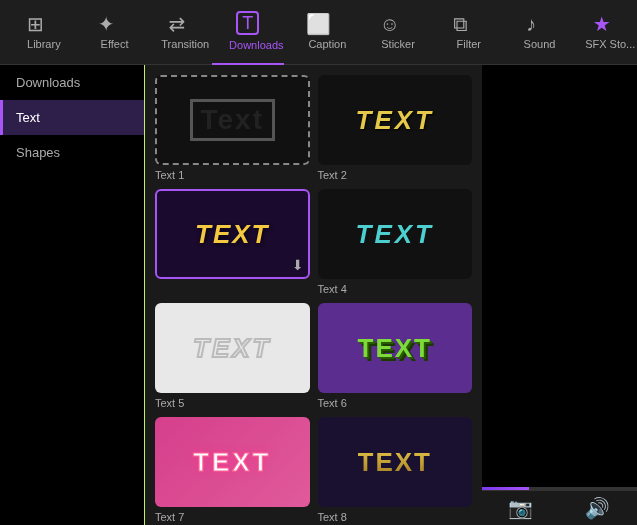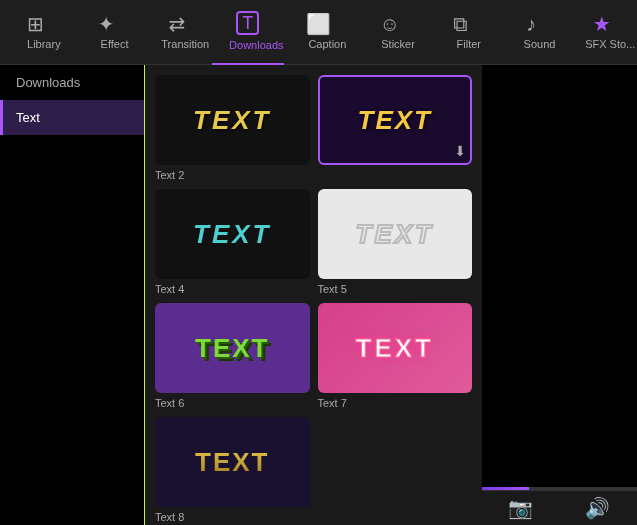--- a/index.html
+++ b/index.html
@@ -292,25 +292,34 @@
 
 <div class="main">
 
   <div class="sidebar">
     <div class="sidebar-item">
       <span>Downloads</span>
     </div>
     <div class="sidebar-item active">
       <span>Text</span>
     </div>
+    <div class="sidebar-item">
+      <span>Shapes</span>
+    </div>
   </div>
 
   <div class="content">
     <div class="grid">
 
+      <div class="text-item">
+        <div class="text-thumb bordered">
+          <span class="txt-bordered">Text</span>
+        </div>
+        <span class="item-label">Text 1</span>
+      </div>
 
       <div class="text-item">
         <div class="text-thumb dark">
           <span class="txt-gold">TEXT</span>
         </div>
         <span class="item-label">Text 2</span>
       </div>
 
       <div class="text-item">
         <div class="text-thumb active-border">

